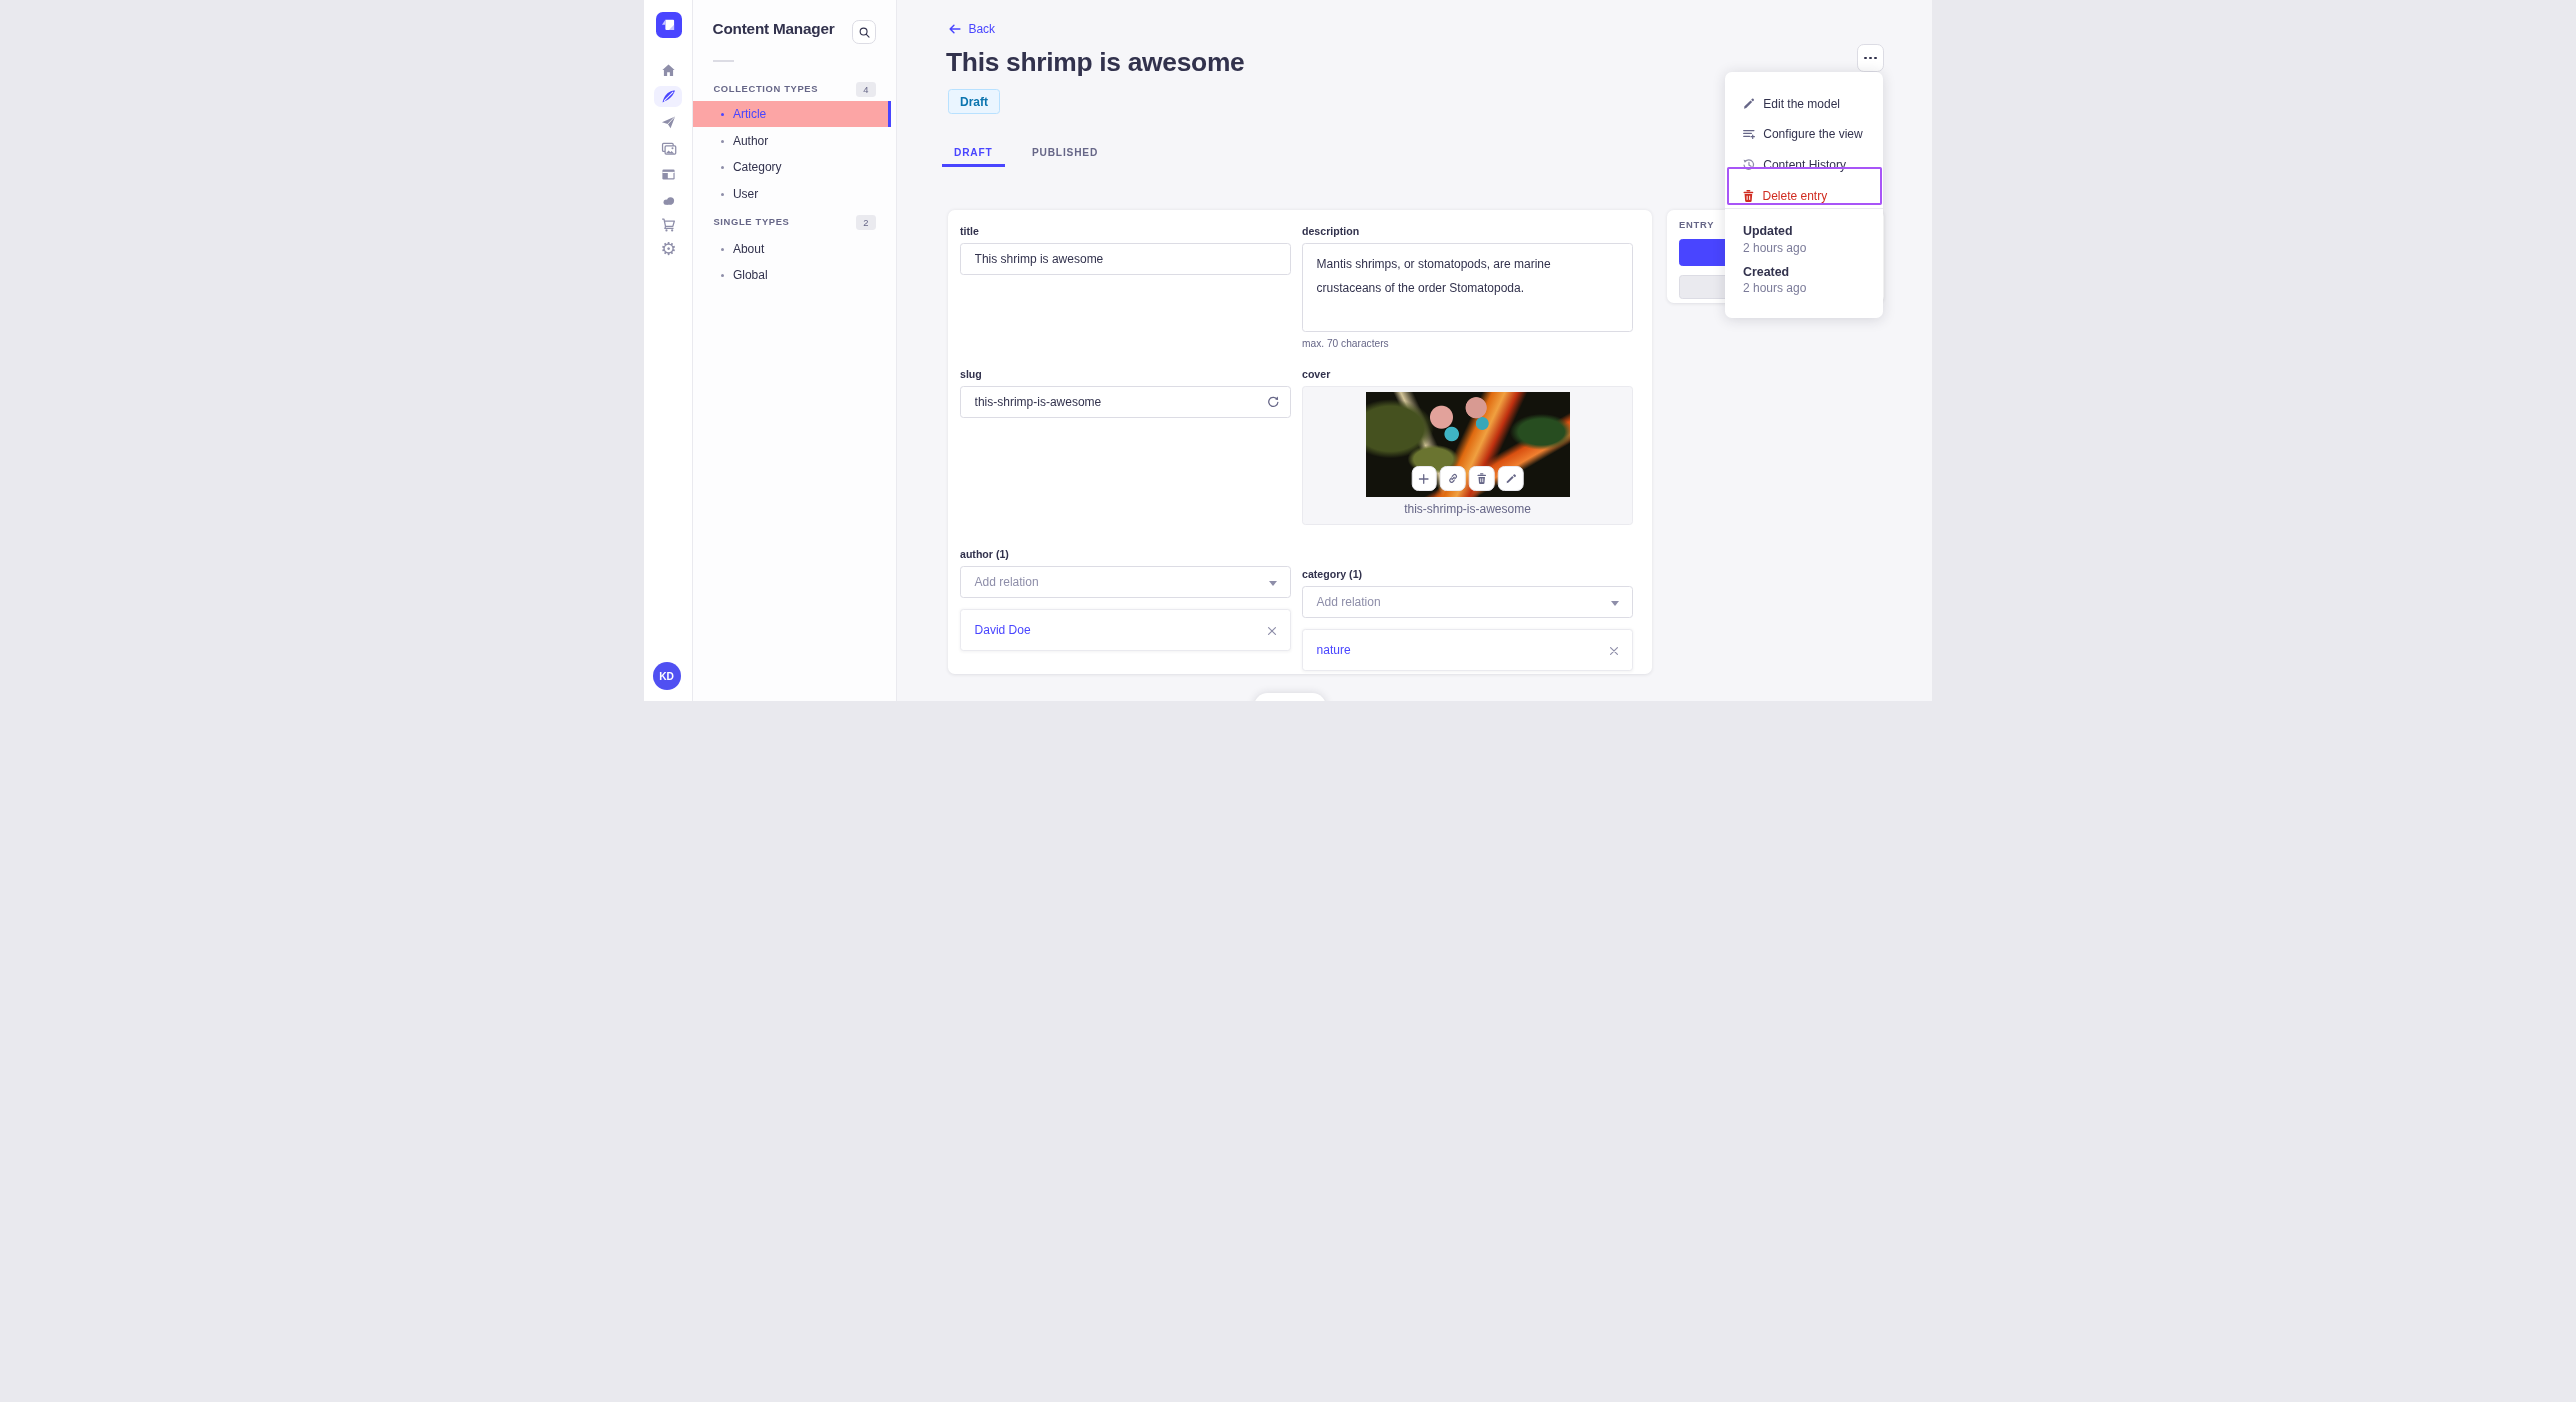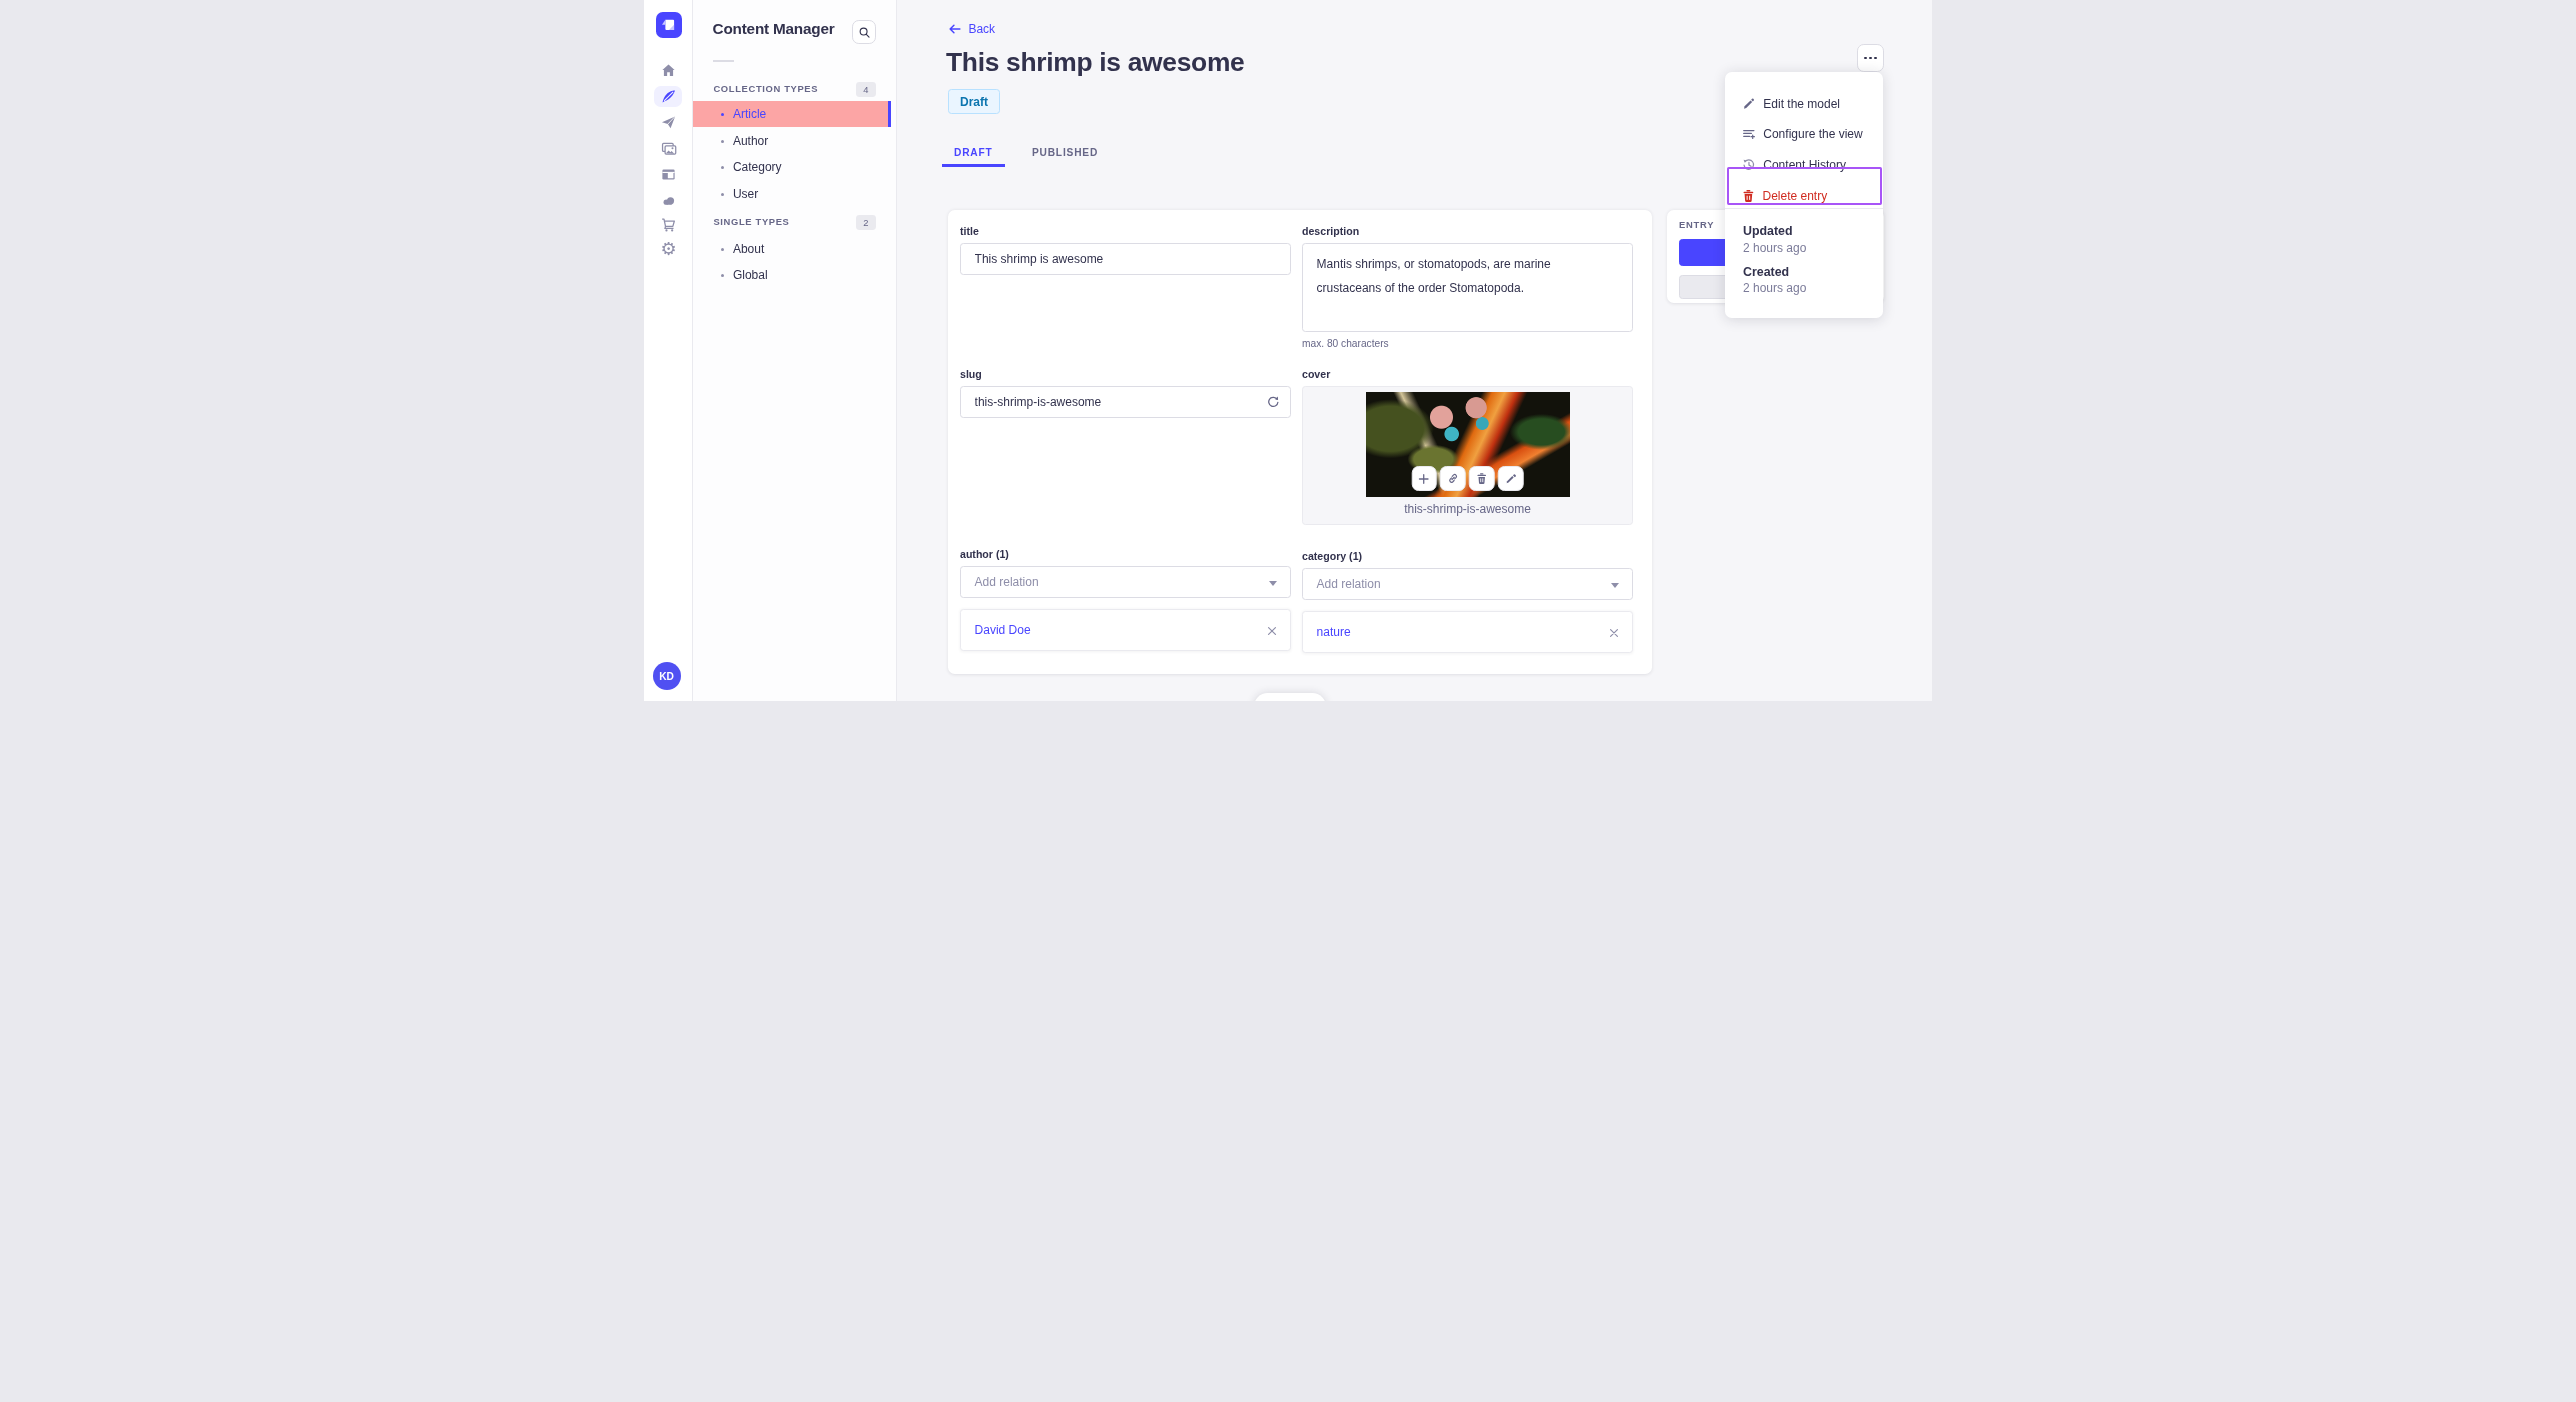--- a/index.html
+++ b/index.html
@@ -253,21 +253,21 @@
   <section id="main-card">
 
     <div class="fgroup" style="left:12px;top:14.5px;">
       <div class="flabel">title</div>
       <input class="tinput" type="text" value="This shrimp is awesome" style="">
     </div>
 
     <div class="fgroup" style="left:354px;top:14.5px;">
       <div class="flabel">description</div>
       <div class="textarea">Mantis shrimps, or stomatopods, are marine crustaceans of the order Stomatopoda.</div>
-      <div class="helper">max. 80 characters</div>
+      <div class="helper">max. 70 characters</div>
     </div>
 
     <div class="fgroup" style="left:12px;top:158px;">
       <div class="flabel">slug</div>
       <div class="input-wrap">
         <input class="tinput" type="text" value="this-shrimp-is-awesome" style="">
         <span class="refresh-btn">
           <svg width="13.6" height="13.6" viewBox="0 0 16 16">
             <path d="M13.2 5.2 A5.4 5.4 0 1 0 14 8.6" fill="none" stroke="#666687" stroke-width="1.5" stroke-linecap="round"></path>
             <path d="M13.9 1.8 L14.2 5.6 L10.5 5.1 Z" fill="#666687"></path>
@@ -321,21 +321,21 @@
       <div class="relation-row">
         <a class="relation-link">David Doe</a>
         <span class="x-btn">
           <svg width="12" height="12" viewBox="0 0 14 14">
             <path d="M3 3 L11 11 M11 3 L3 11" stroke="#8e8ea9" stroke-width="1.4" stroke-linecap="round"></path>
           </svg>
         </span>
       </div>
     </div>
 
-    <div class="fgroup" style="left:354px;top:340px;">
+    <div class="fgroup" style="left:354px;top:358px;">
       <div class="flabel">category (1)</div>
       <div class="combobox">
         <span>Add relation</span>
         <span class="caret"></span>
       </div>
       <div class="relation-row">
         <a class="relation-link">nature</a>
         <span class="x-btn">
           <svg width="12" height="12" viewBox="0 0 14 14">
             <path d="M3 3 L11 11 M11 3 L3 11" stroke="#8e8ea9" stroke-width="1.4" stroke-linecap="round"></path>

